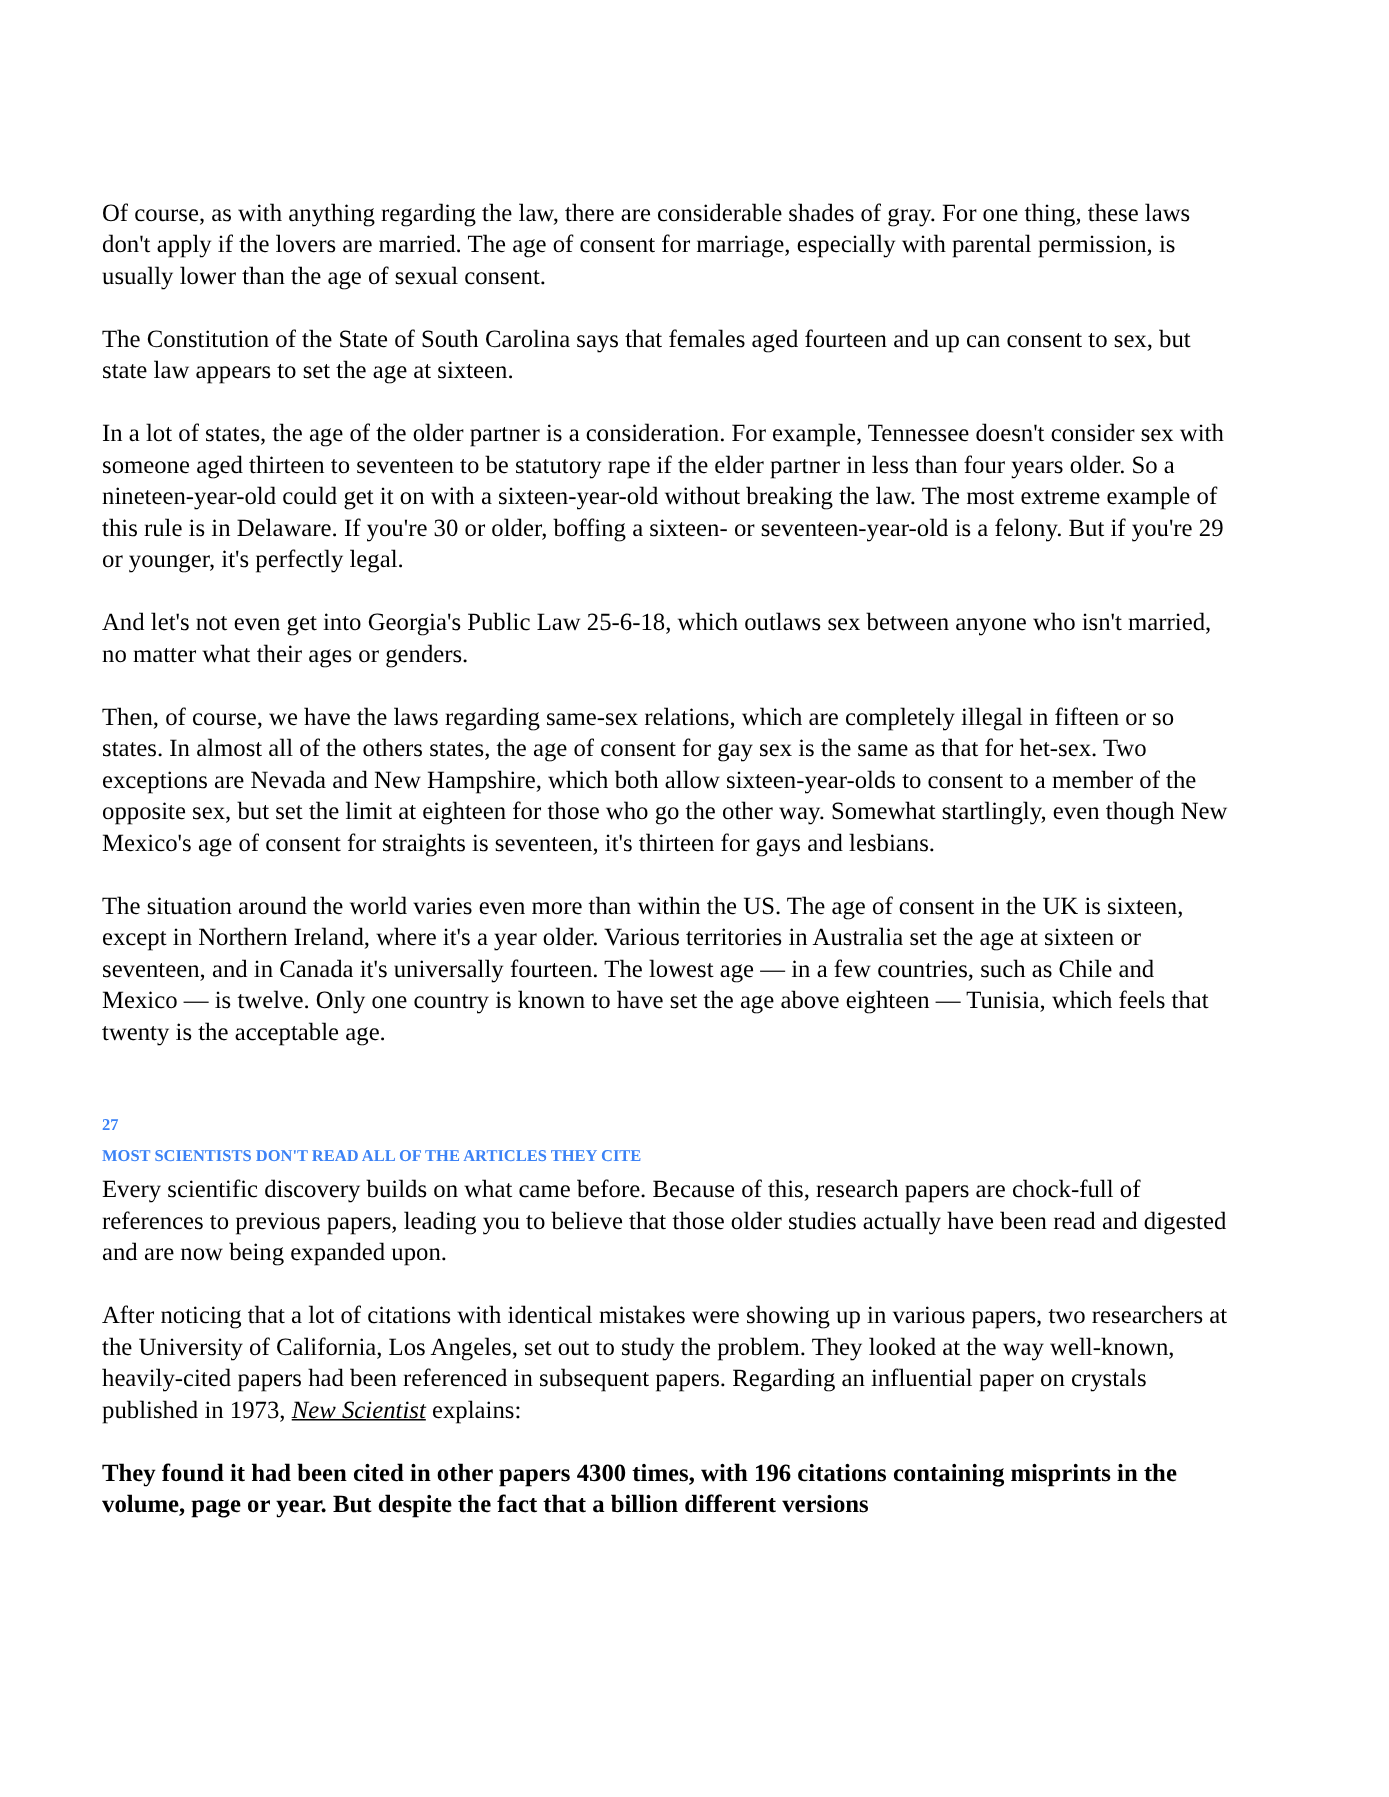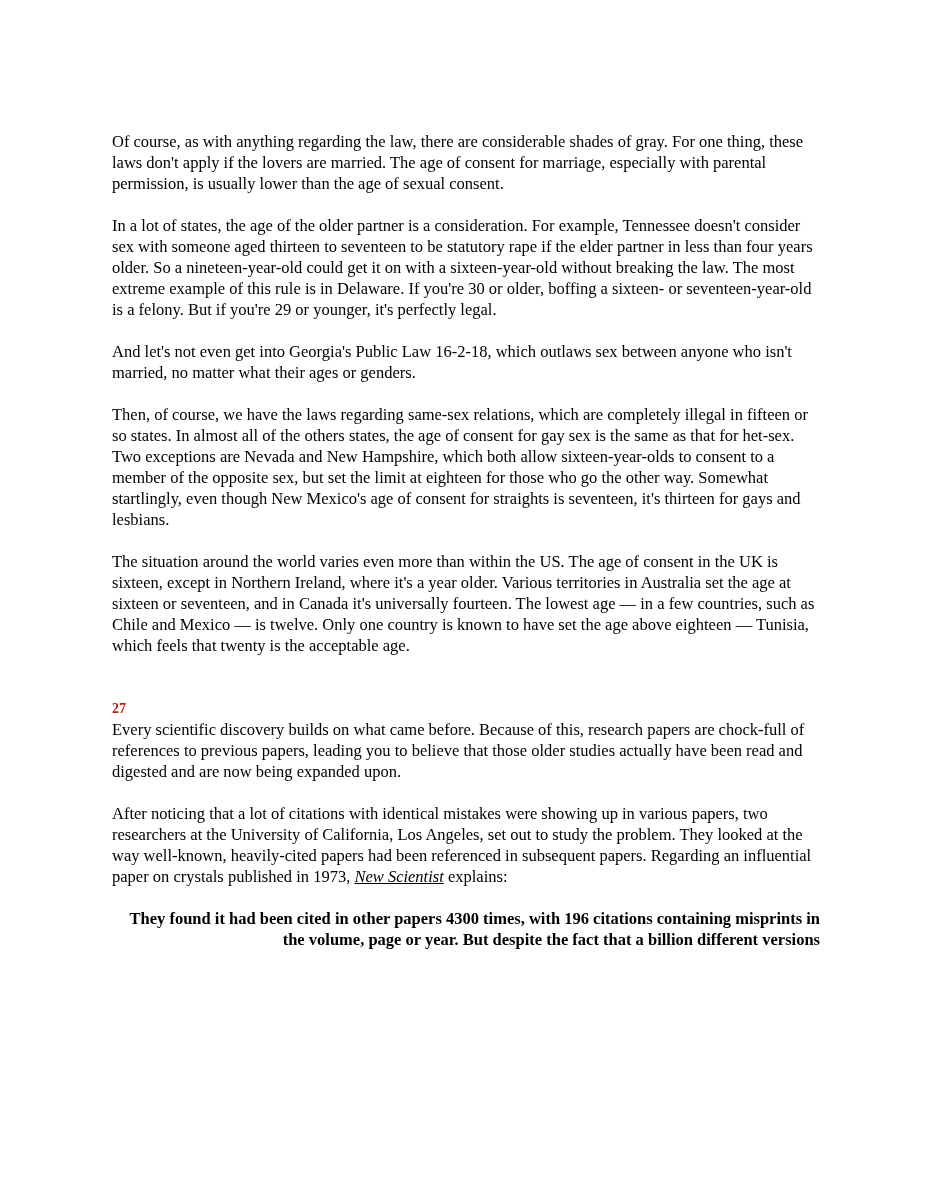--- a/index.html
+++ b/index.html
@@ -6,73 +6,74 @@
     margin: 0;
     padding: 0;
     background: #ffffff;
   }
   .page {
     position: relative;
     width: 926px;
     height: 1198px;
     box-sizing: border-box;
     background: #ffffff;
-    padding: 131px 106px 40px 112px;
+    padding: 131px 106px 40px 68px;
     font-family: "Liberation Serif", "DejaVu Serif", serif;
     font-size: 16.5px;
     line-height: 21px;
     color: #000000;
     overflow: hidden;
   }
   .body-paragraph {
     margin: 0 0 21px 0;
     text-align: left;
   }
   .section-heading {
     margin-top: 42px;
   }
   .chapter-number,
   .chapter-title {
-    color: #b91c1c;
+    color: #3b82f6;
     font-weight: bold;
-    font-size: 14px;
+    font-size: 11px;
     line-height: 21px;
   }
   .intro-paragraph {
     margin: 0 0 21px 0;
     font-family: Liberation Serif, serif;
   }
   .italic-text {
     font-style: italic;
     text-decoration: underline;
   }
   .quote-paragraph {
     font-weight: bold;
     margin: 0;
-    text-align: right;
   }
 </style>
 </head>
 <body>
 
 <div class="page">
 
   <p class="body-paragraph">Of course, as with anything regarding the law, there are considerable shades of gray. For one thing, these laws don't apply if the lovers are married. The age of consent for marriage, especially with parental permission, is usually lower than the age of sexual consent.</p>
 
+  <p class="body-paragraph">The Constitution of the State of South Carolina says that females aged fourteen and up can consent to sex, but state law appears to set the age at sixteen.</p>
 
   <p class="body-paragraph">In a lot of states, the age of the older partner is a consideration. For example, Tennessee doesn't consider sex with someone aged thirteen to seventeen to be statutory rape if the elder partner in less than four years older. So a nineteen-year-old could get it on with a sixteen-year-old without breaking the law. The most extreme example of this rule is in Delaware. If you're 30 or older, boffing a sixteen- or seventeen-year-old is a felony. But if you're 29 or younger, it's perfectly legal.</p>
 
-  <p class="body-paragraph">And let's not even get into Georgia's Public Law 16-2-18, which outlaws sex between anyone who isn't married, no matter what their ages or genders.</p>
+  <p class="body-paragraph">And let's not even get into Georgia's Public Law 25-6-18, which outlaws sex between anyone who isn't married, no matter what their ages or genders.</p>
 
   <p class="body-paragraph">Then, of course, we have the laws regarding same-sex relations, which are completely illegal in fifteen or so states. In almost all of the others states, the age of consent for gay sex is the same as that for het-sex. Two exceptions are Nevada and New Hampshire, which both allow sixteen-year-olds to consent to a member of the opposite sex, but set the limit at eighteen for those who go the other way. Somewhat startlingly, even though New Mexico's age of consent for straights is seventeen, it's thirteen for gays and lesbians.</p>
 
   <p class="body-paragraph">The situation around the world varies even more than within the US. The age of consent in the UK is sixteen, except in Northern Ireland, where it's a year older. Various territories in Australia set the age at sixteen or seventeen, and in Canada it's universally fourteen. The lowest age — in a few countries, such as Chile and Mexico — is twelve. Only one country is known to have set the age above eighteen — Tunisia, which feels that twenty is the acceptable age.</p>
 
   <div class="section-heading">
     <div class="chapter-number">27</div>
+    <div class="chapter-title">MOST SCIENTISTS DON'T READ ALL OF THE ARTICLES THEY CITE</div>
   </div>
 
   <p class="intro-paragraph">Every scientific discovery builds on what came before. Because of this, research papers are chock-full of references to previous papers, leading you to believe that those older studies actually have been read and digested and are now being expanded upon.</p>
 
   <p class="body-paragraph"><span>After noticing that a lot of citations with identical mistakes were showing up in various papers, two researchers at the University of California, Los Angeles, set out to study the problem. They looked at the way well-known, heavily-cited papers had been referenced in subsequent papers. Regarding an influential paper on crystals published in 1973, </span><span class="italic-text">New Scientist</span><span> explains:</span></p>
 
   <p class="quote-paragraph">They found it had been cited in other papers 4300 times, with 196 citations containing misprints in the volume, page or year. But despite the fact that a billion different versions</p>
 
 </div>
 

